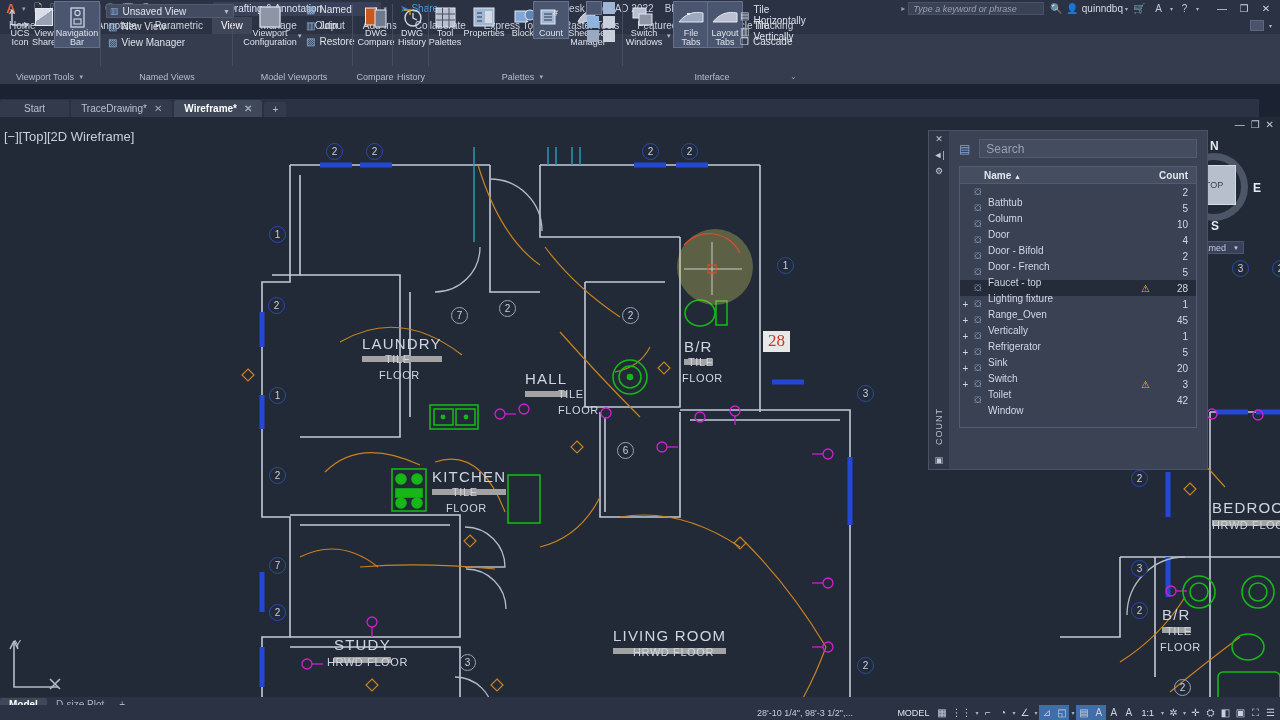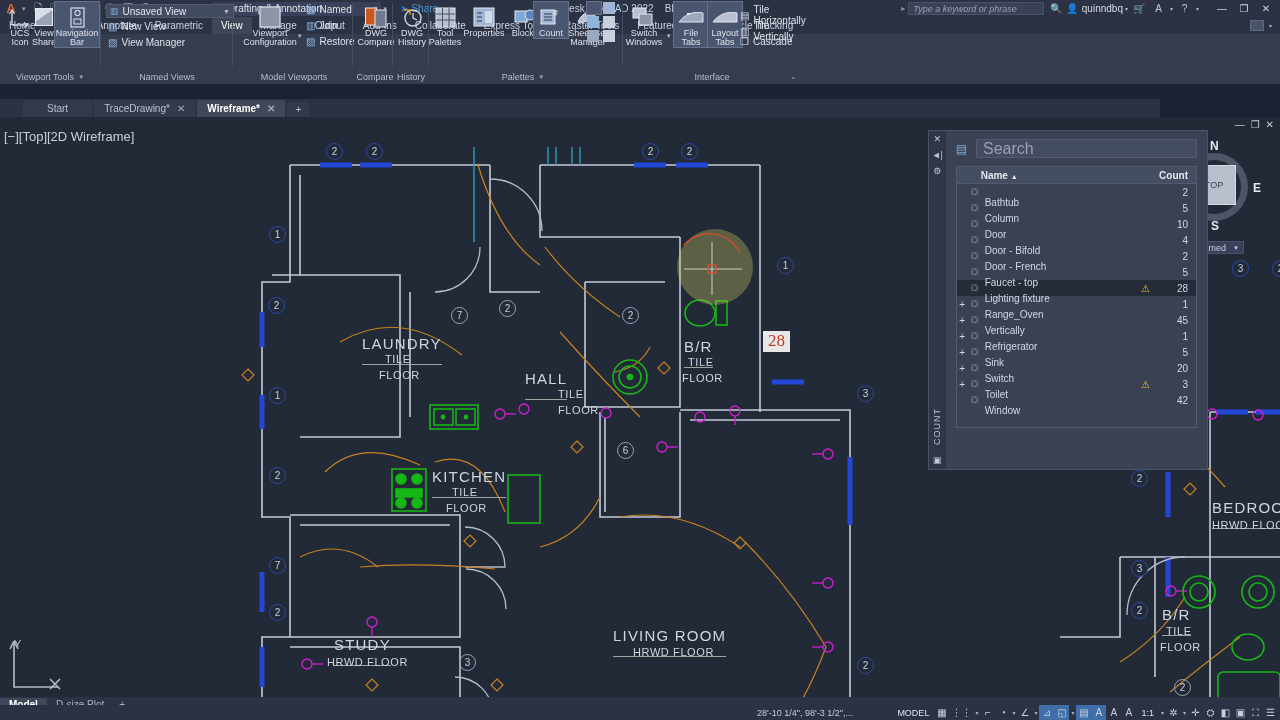--- a/index.html
+++ b/index.html
@@ -81,22 +81,22 @@
   .bigbtn.w52 { width:52px; }
   .bigbtn .ic { height:24px; display:flex; align-items:center; justify-content:center; }
   .smallrow {
     position:absolute; display:flex; align-items:center; gap:4px; font-size:10px; color:#dde1e9;
   }
   .hl { background:#4a5570; outline:1px solid #65708c; }
   .icube { width:18px;height:18px; background:linear-gradient(145deg,#d8dde7 45%,#9aa3b5 46%); border:1px solid #e5e9f0;}
 
   
   .filetabs {
-    position:absolute; left:0; top:99px; width:1160px; height:18px;
-    background:#2b3243; display:flex; align-items:flex-end; font-size:10px;padding-left:23px;
+    position:absolute; left:0; top:99px; width:1259px; height:18px;
+    background:#2b3243; display:flex; align-items:flex-end; font-size:10px;
   }
   .ftab {
     height:17px; display:flex; align-items:center; gap:7px; padding:0 10px;
     color:#b9c0cf; border-radius:3px 3px 0 0; margin-right:2px;
   }
   .ftab.start { background:#323a4c; color:#b9c0cf; padding:0 24px;}
   .ftab.inactive { background:#323a4c; }
   .ftab.active { background:#3f4859; color:#ffffff; font-weight:bold; }
   .ftab .x { font-size:10px; color:#a0a8b9; }
   .ftab-add { width:22px;height:15px; background:#323a4c; display:flex; align-items:center;
@@ -105,21 +105,21 @@
   
   .canvas {
     position:absolute; left:0; top:117px; width:1280px; height:580px;
     background:#222a38; overflow:hidden;
   }
   .vplabel { position:absolute; left:4px; top:12px; font-size:13px; color:#c9cfdb; }
   .winctl-dwg { position:absolute; right:6px; top:2px; display:flex; gap:6px; font-size:10px; color:#c3cad7;}
 
   
   .rmname { position:absolute; font-size:15px; color:#cfd6e2; letter-spacing:1.2px;
-     border-bottom:1px solid #a3a3a3; padding-bottom:12px; white-space:nowrap;}
+     border-bottom:6px solid #a3a3a3; padding-bottom:4px; white-space:nowrap;}
   .rmsub { position:absolute; font-size:11px; color:#cfd6e2; letter-spacing:.6px; white-space:nowrap;}
   .tagb { position:absolute; width:17px;height:17px;border-radius:50%; border:1.3px solid #2b4aa8;
     color:#c6cfe6; font-size:10px; display:flex;align-items:center;justify-content:center; background:#222a38;}
   .tagg { position:absolute; width:17px;height:17px;border-radius:50%; border:1.2px solid #9aa3b5;
     color:#c9d0dd; font-size:10px; display:flex;align-items:center;justify-content:center;}
   .cntlabel {
     position:absolute; background:#e8e8e8; color:#c0392b; font-size:17px; padding:0px 5px 1px 5px;
     font-family:"Liberation Serif", serif;
   }
 
@@ -147,21 +147,21 @@
   .pal-strip .si { color:#c3cad7; font-size:9px; line-height:9px; }
   .pal-vert {
     margin-top:auto; margin-bottom:4px; writing-mode:vertical-rl; transform:rotate(180deg);
     font-size:9px; letter-spacing:1px; color:#b9c0cf;
   }
   .pal-body { flex:1; padding:8px 10px 10px 10px; }
   .pal-search { display:flex; align-items:center; gap:9px; margin-bottom:8px; }
   .pal-search .sicon { font-size:12px; color:#7fa8d8; }
   .pal-search input {
     flex:1; height:19px; background:#444c60; border:1px solid #525b70; color:#cdd4e1;
-    font-size:16px; padding:0 6px; font-family:"Liberation Sans", sans-serif;
+    font-size:12px; padding:0 6px; font-family:"Liberation Sans", sans-serif;
   }
   .pal-search input::placeholder{ color:#98a0b2; }
   .pal-table { border:1px solid #525b70; background:#394153; height:262px; overflow:hidden; }
   .pal-head { display:flex; height:17px; align-items:center; background:#454d61;
     border-bottom:1px solid #525b70; font-size:10px; font-weight:bold; color:#e2e7ef; }
   .pal-head .c1 { flex:1; padding-left:24px; }
   .pal-head .c2 { width:44px; text-align:right; padding-right:8px; }
   .prow { display:flex; height:16px; align-items:center; font-size:10px; color:#d2d8e4; }
   .prow.sel { background:#252b38; }
   .prow .plus { width:11px; text-align:center; color:#cfd6e3; font-size:10px; }

